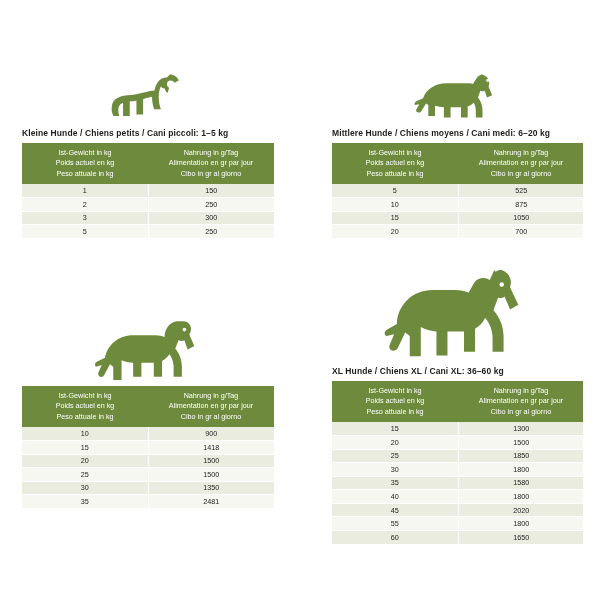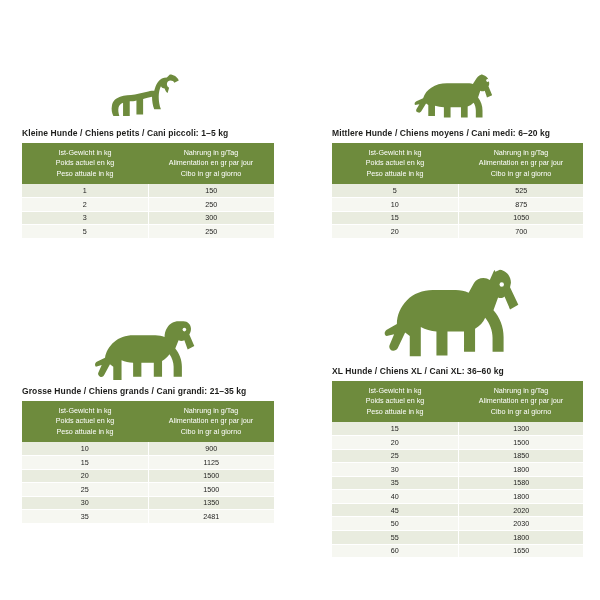--- a/index.html
+++ b/index.html
@@ -174,21 +174,20 @@
   <div class="panel" id="panel-large">
     <div class="dog-wrap">
       <svg class="dog-large" viewBox="0 0 150 75" aria-hidden="true">
         <g fill="#6e8b3d">
           <path d="M112 4c-6 0-11 3-14 8-2 3-3 7-3 11-3-1-7-2-11-2H57c-9 0-17 3-23 8-6 5-10 12-11 19l-10 5c-2 1-3 4-1 6l7-2-4 9c-1 2 0 4 2 5 2 1 4 0 5-2l7-13 4 3v17h10V51c4 2 9 3 14 3v17h10V54h15v17h10V52c4-2 7-5 9-8 3 4 5 10 5 15v12h10V59c0-8-3-16-8-22l4-10c2 1 5 1 7 0l4 11 8-4-6-14c1-2 2-4 2-7 0-5-4-9-9-9z"></path>
           <circle cx="119" cy="14" r="2.2" fill="#ffffff"></circle>
         </g>
       </svg>
     </div>
     <div class="spacer-6"></div>
-    <div class="panel-title">Grosse Hunde / Chiens grands / Cani grandi: 21–35 kg</div>
     <table class="feed">
       <thead>
         <tr>
           <th>
             <span class="l1">Ist-Gewicht in kg</span>
             <span class="l1">Poids actuel en kg</span>
             <span class="l1">Peso attuale in kg</span>
           </th>
           <th>
             <span class="l1">Nahrung in g/Tag</span>
@@ -197,21 +196,21 @@
           </th>
         </tr>
       </thead>
       <tbody>
         <tr>
           <td>10</td>
           <td>900</td>
         </tr>
         <tr>
           <td>15</td>
-          <td>1125</td>
+          <td>1418</td>
         </tr>
         <tr>
           <td>20</td>
           <td>1500</td>
         </tr>
         <tr>
           <td>25</td>
           <td>1500</td>
         </tr>
         <tr>
@@ -275,24 +274,20 @@
         </tr>
         <tr>
           <td>40</td>
           <td>1800</td>
         </tr>
         <tr>
           <td>45</td>
           <td>2020</td>
         </tr>
         <tr>
-          <td>50</td>
-          <td>2030</td>
-        </tr>
-        <tr>
           <td>55</td>
           <td>1800</td>
         </tr>
         <tr>
           <td>60</td>
           <td>1650</td>
         </tr>
       </tbody>
     </table>
   </div>

